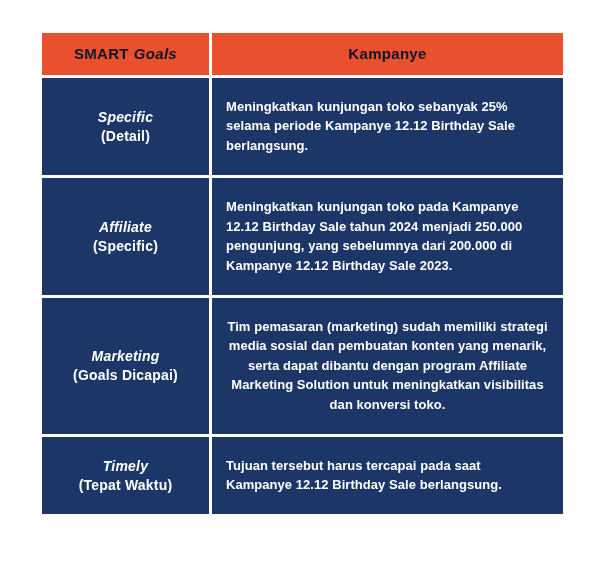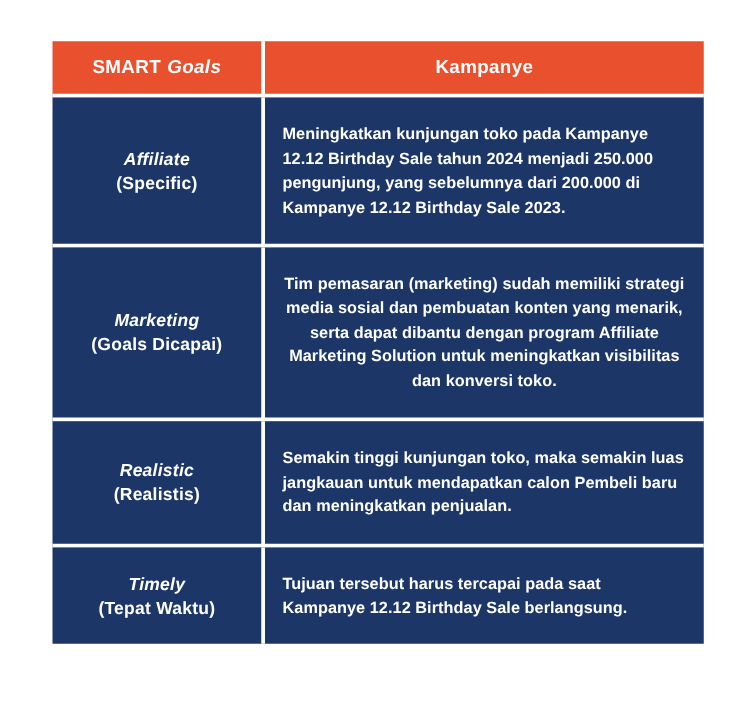--- a/index.html
+++ b/index.html
@@ -25,21 +25,21 @@
   .smart-table {
     width: 100%;
     border-collapse: separate;
     border-spacing: 0;
     table-layout: fixed;
   }
 
   
   .smart-table thead th {
     background: #e8502e;
-    color: #ffffff;
+    color: #0f172a;
     font-size: 15px;
     font-weight: bold;
     letter-spacing: 0.3px;
     padding: 12px 6px 13px;
     text-align: center;
     vertical-align: middle;
     border-bottom: 3px solid #ffffff;
   }
   th.col-goals {
     width: 155px;
@@ -113,44 +113,44 @@
         <th class="col-goals">
           <span class="hdr-smart">SMART</span><span class="hdr-goals">Goals</span>
         </th>
         <th class="col-desc">
           <span>Kampanye</span>
         </th>
       </tr>
     </thead>
     <tbody>
 
+      <tr data-row="0">
+        <td class="cell-goal">
+          <span class="goal-term">Specific</span>
+          <span class="goal-sub">(Detail)</span>
+        </td>
+        <td class="cell-desc">Meningkatkan kunjungan toko sebanyak 25% selama periode Kampanye 12.12 Birthday Sale berlangsung.</td>
+      </tr>
 
       <tr data-row="1">
         <td class="cell-goal">
           <span class="goal-term">Affiliate</span>
           <span class="goal-sub">(Specific)</span>
         </td>
         <td class="cell-desc">Meningkatkan kunjungan toko pada Kampanye 12.12 Birthday Sale tahun 2024 menjadi 250.000 pengunjung, yang sebelumnya dari 200.000 di Kampanye 12.12 Birthday Sale 2023.</td>
       </tr>
 
       <tr data-row="2">
         <td class="cell-goal">
           <span class="goal-term">Marketing</span>
           <span class="goal-sub">(Goals Dicapai)</span>
         </td>
         <td class="cell-desc">Tim pemasaran (marketing) sudah memiliki strategi media sosial dan pembuatan konten yang menarik, serta dapat dibantu dengan program Affiliate Marketing Solution untuk meningkatkan visibilitas dan konversi toko.</td>
       </tr>
 
-      <tr data-row="3">
-        <td class="cell-goal">
-          <span class="goal-term">Realistic</span>
-          <span class="goal-sub">(Realistis)</span>
-        </td>
-        <td class="cell-desc">Semakin tinggi kunjungan toko, maka semakin luas jangkauan untuk mendapatkan calon Pembeli baru dan meningkatkan penjualan.</td>
-      </tr>
 
       <tr data-row="4">
         <td class="cell-goal">
           <span class="goal-term">Timely</span>
           <span class="goal-sub">(Tepat Waktu)</span>
         </td>
         <td class="cell-desc">Tujuan tersebut harus tercapai pada saat Kampanye 12.12 Birthday Sale berlangsung.</td>
       </tr>
 
     </tbody>

